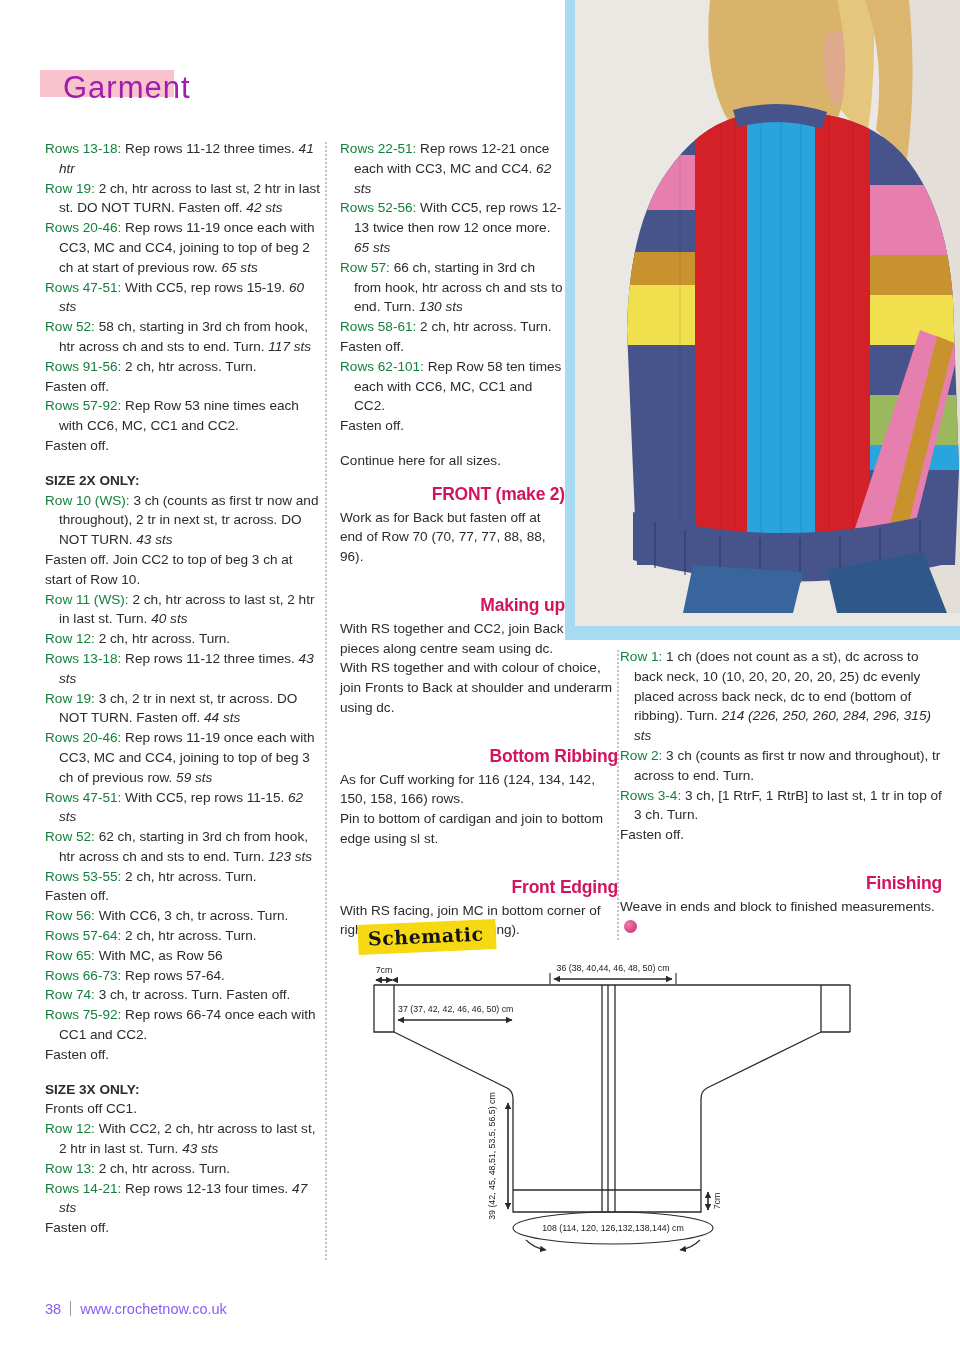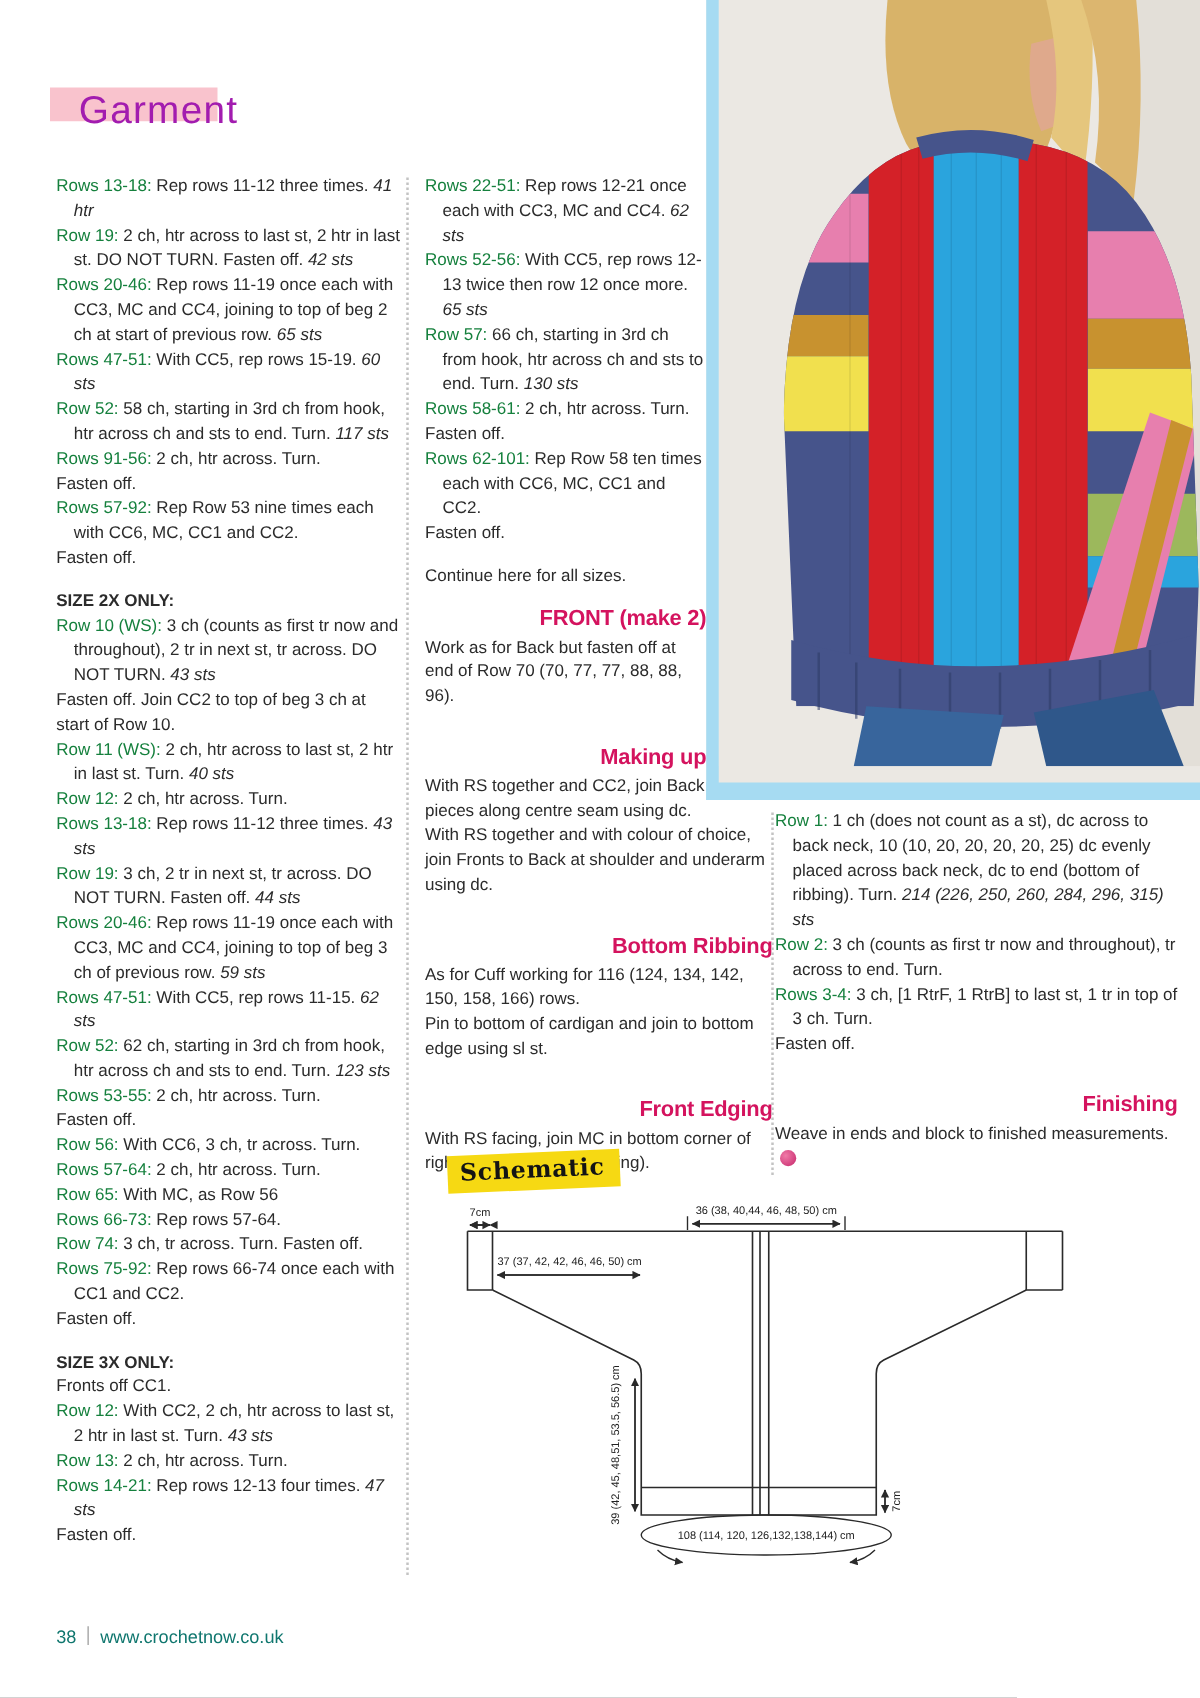--- a/index.html
+++ b/index.html
@@ -59,21 +59,21 @@
   
   #schematic-label{
     position:absolute; left:358px; top:922px; background:var(--schyellow);
     color:#141414; font-family:"DejaVu Serif", serif; font-weight:bold;
     font-size:19px; padding:3px 12px 5px 10px; transform:rotate(-2.5deg);
     letter-spacing:0.5px;
   }
   #schematic{position:absolute; left:358px; top:960px; width:500px; height:300px;}
   #schematic text{font-family:"Liberation Sans", sans-serif; font-size:8.8px; fill:#222;}
   
-  #footer{position:absolute; left:45px; top:1301px; font-size:14.5px; color:#0f766e;}
+  #footer{position:absolute; left:45px; top:1301px; font-size:14.5px; color:#8b5cf6;}
   #footer .bar{display:inline-block; width:1px; height:15px; background:#9a9a9a; margin:0 9px; vertical-align:-2px;}
 </style>
 </head>
 <body>
 
 <div id="page">
 
   <div class="title-wrap">
     <div class="title-highlight"></div>
     <h1 class="page-title">Garment</h1>

